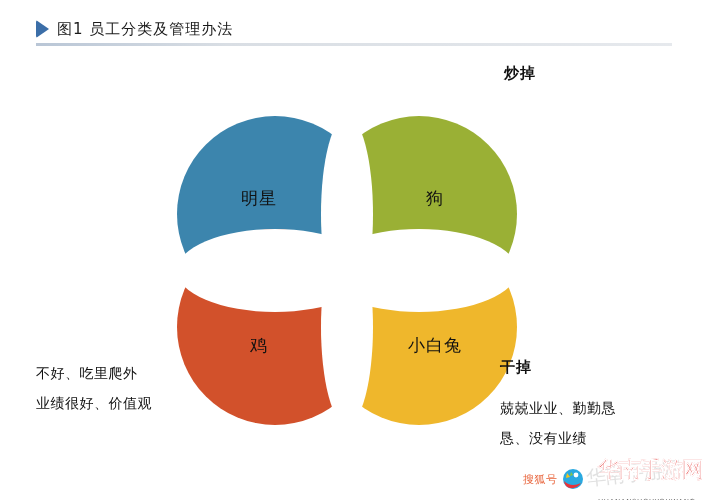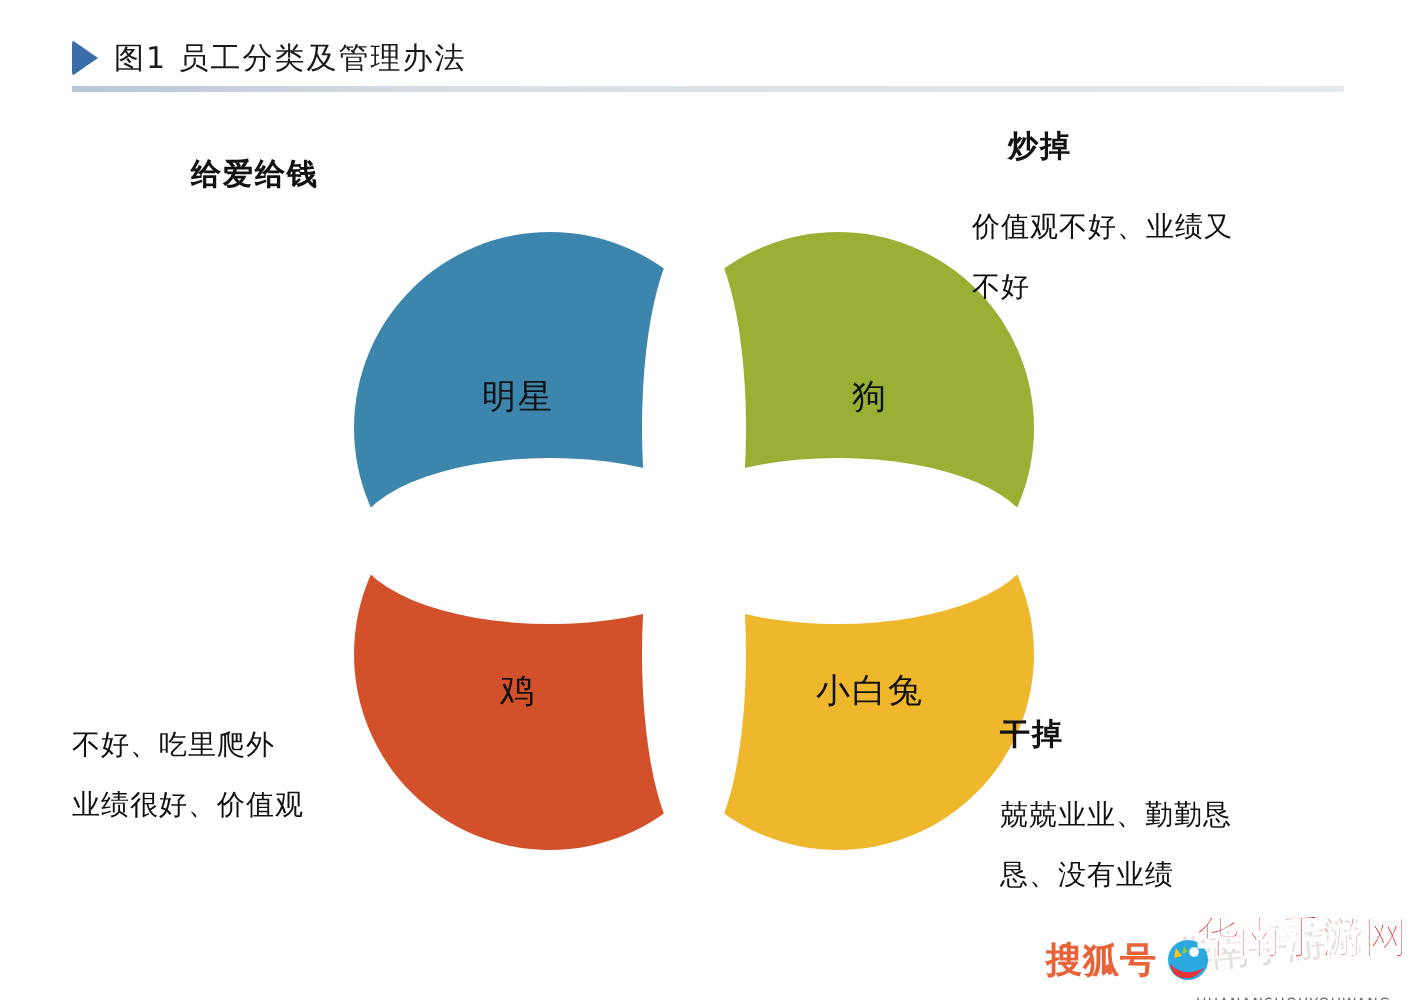--- a/index.html
+++ b/index.html
@@ -154,23 +154,23 @@
   
   .wm-sohu {
     position: absolute;
     left: 523px;
     top: 468px;
     display: flex;
     align-items: center;
     z-index: 20;
   }
   .wm-sohu-text {
-    font-size: 18px;
+    font-size: 11px;
     color: #e8633a;
-    font-weight: bold;
+    font-weight: normal;
     letter-spacing: 0.5px;
   }
   .wm-sohu-logo {
     width: 26px;
     height: 22px;
     margin-left: 2px;
     position: relative;
   }
 
   .wm-brand {
@@ -234,29 +234,24 @@
     <span class="circle-label">小白兔</span>
   </div>
 
   <div class="lens lens-top"></div>
   <div class="lens lens-bottom"></div>
   <div class="lens lens-left"></div>
   <div class="lens lens-right"></div>
 </div>
 
 <div class="ann ann-tl">
-  <div class="ann-head">给爱给钱</div>
 </div>
 
 <div class="ann ann-tr">
   <div class="ann-head">炒掉</div>
-  <div class="ann-body">
-    <div>价值观不好、业绩又</div>
-    <div>不好</div>
-  </div>
 </div>
 
 <div class="ann ann-bl">
   <div class="ann-body">
     <div>不好、吃里爬外</div>
     <div>业绩很好、价值观</div>
   </div>
 </div>
 
 <div class="ann ann-br">

